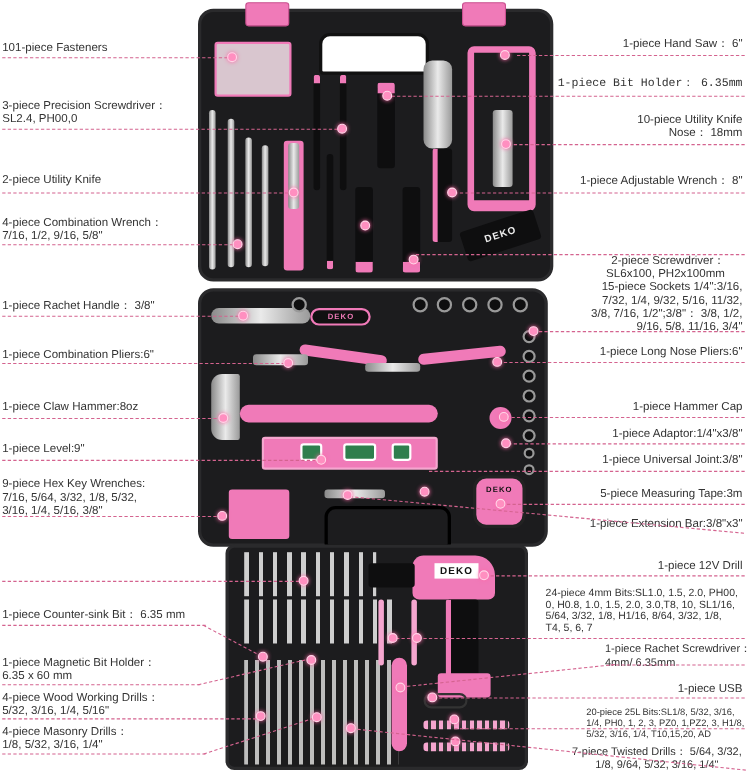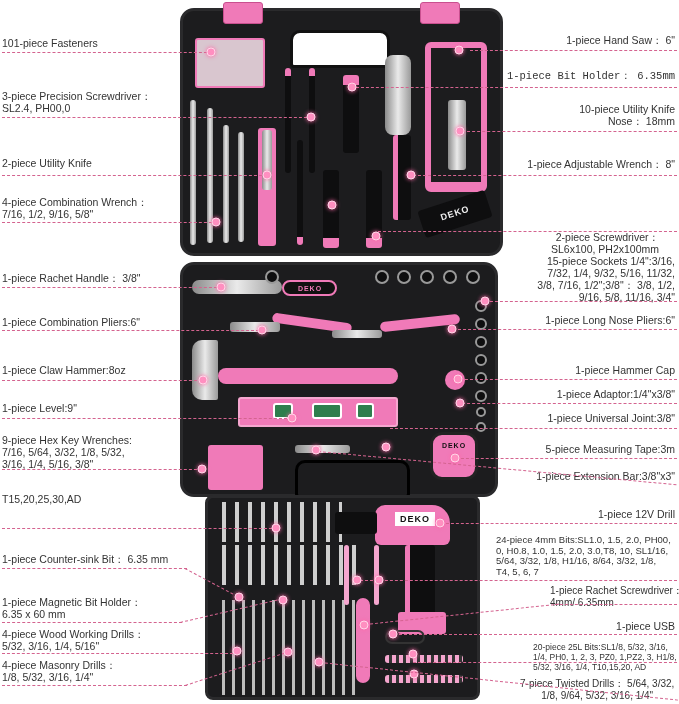--- a/index.html
+++ b/index.html
@@ -159,21 +159,20 @@
 
   <div class="label" style="left:2px;top:434px;">
       <div>9-piece Hex Key Wrenches:</div>
       <div>7/16, 5/64, 3/32, 1/8, 5/32,</div>
       <div>3/16, 1/4, 5/16, 3/8"</div>
     </div>
   <div class="leader" style="left:2px;top:469px;width:200px;"></div>
   <div class="dot" style="left:202px;top:469px;"></div>
 
   <div class="label" style="left:2px;top:493px;">
-      <div>T15,20,25,30,AD</div>
     </div>
   <div class="leader" style="left:2px;top:528px;width:275px;"></div>
   <div class="dot" style="left:276px;top:528px;"></div>
 
   <div class="label" style="left:2px;top:553px;">
       <div>1-piece Counter-sink Bit： 6.35 mm</div>
     </div>
   <div class="leader" style="left:2px;top:568px;width:185px;"></div>
   <div class="leader" style="left:185px;top:568px;width:60px;transform-origin:0 0;transform:rotate(28deg);"></div>
   <div class="dot" style="left:239px;top:597px;"></div>

